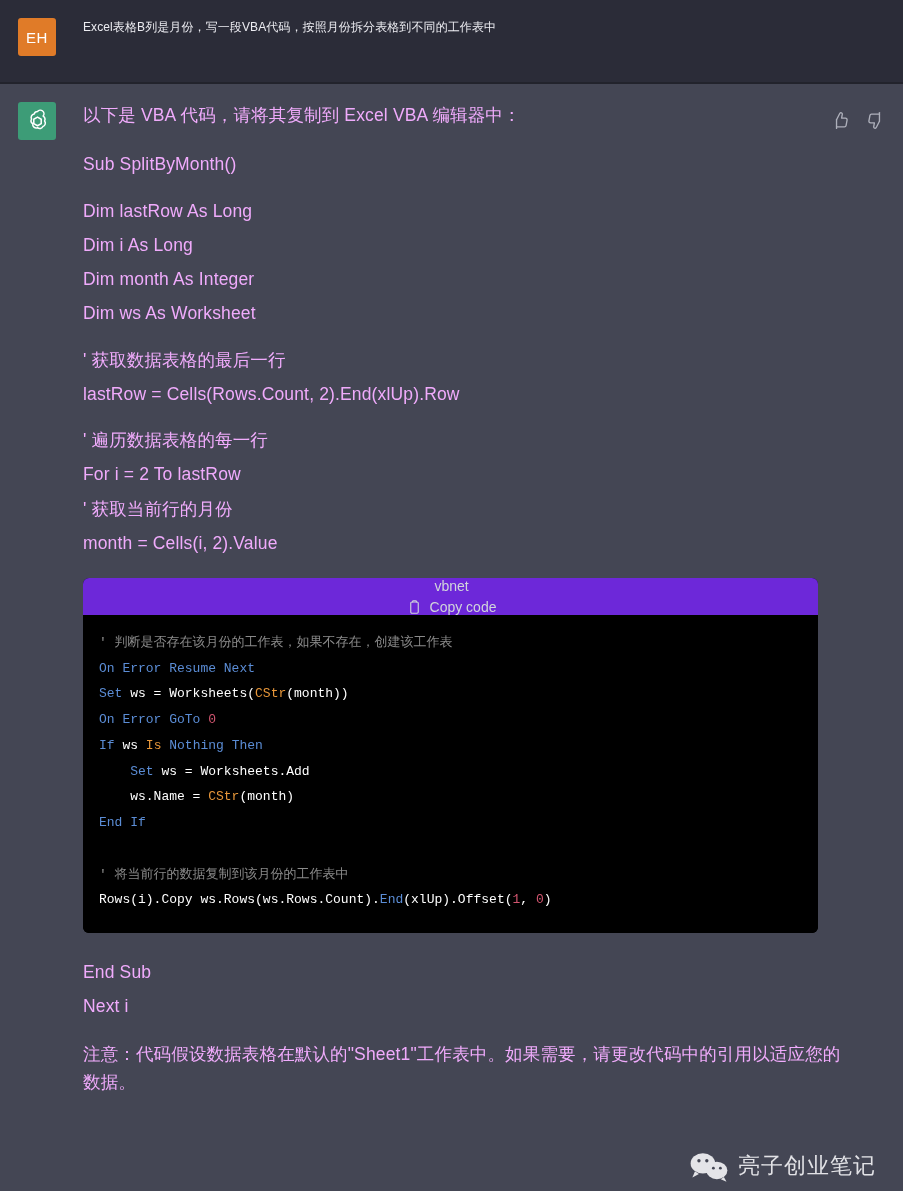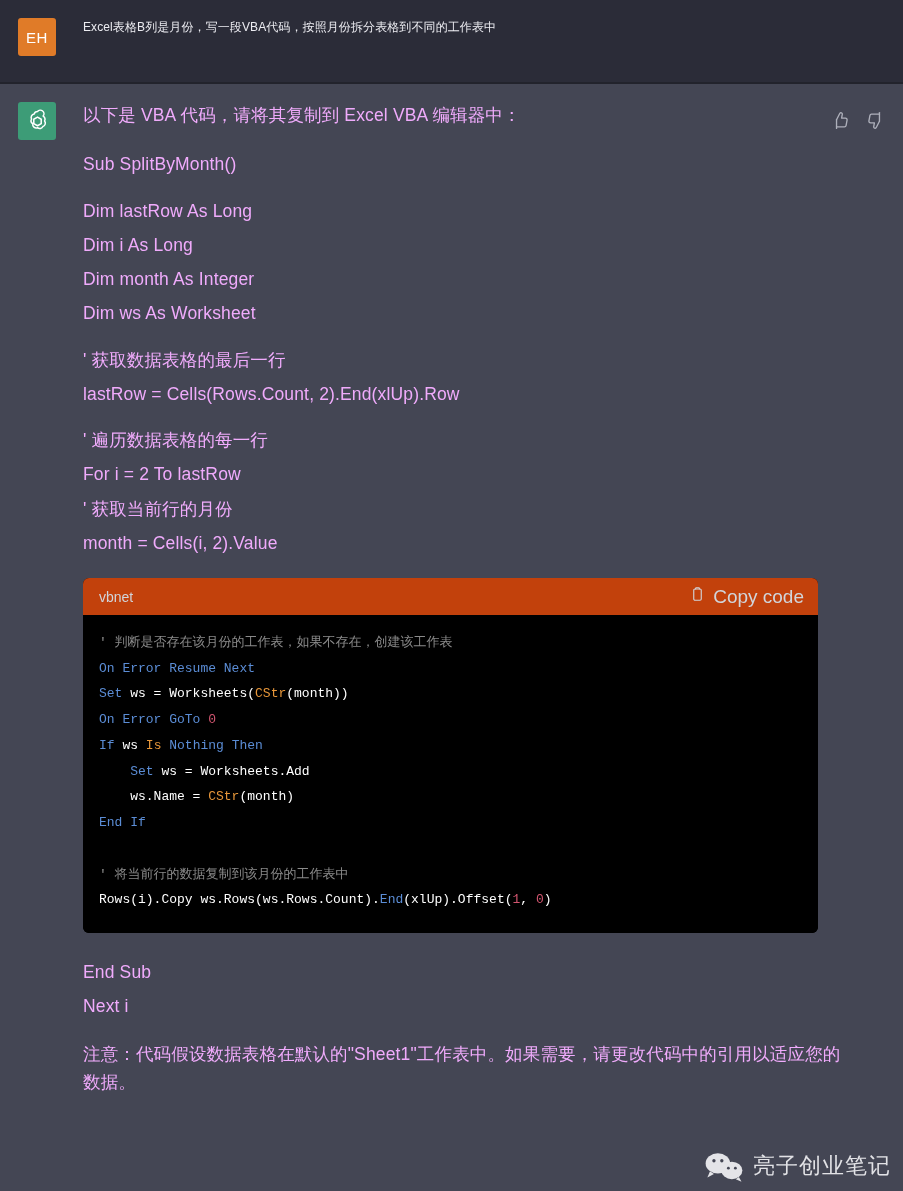--- a/index.html
+++ b/index.html
@@ -91,38 +91,40 @@
 
   
   .code-block {
     width: 735px;
     margin: 22px 0 26px 0;
     border-radius: 6px;
     overflow: hidden;
     background: #000000;
   }
   .code-header {
-    background: #c2410c;
+    background: #6d28d9;
     height: 38px;
     display: flex;
     align-items: center;
     justify-content: space-between;
     padding: 0 14px 0 16px;
     border-bottom: 1px solid #000;
+    flex-direction: column;
   }
   .code-lang {
     color: #d1d5db;
     font-size: 14px;
     font-family: "Liberation Sans", sans-serif;
   }
   .copy-btn {
     display: flex;
+    align-items: center;
     gap: 8px;
     color: #d1d5db;
-    font-size: 19px;
+    font-size: 14px;
     cursor: pointer;
   }
   .copy-btn svg { width: 15px; height: 16px; display: block; }
 
   .code-body {
     background: #000000;
     padding: 14px 16px 20px 16px;
     font-family: "Liberation Mono", "DejaVu Sans Mono", monospace;
     font-size: 13px;
     line-height: 1.98;
@@ -132,21 +134,21 @@
   }
   .code-body .cmt { color: #8a8a8a; }
   .code-body .kw  { color: #5b8dd6; }
   .code-body .fn  { color: #e8973a; }
   .code-body .num { color: #d1556f; }
   .code-body .pl  { color: #ffffff; }
 
   
   .watermark {
     position: absolute;
-    right: 12px;
+    right: 27px;
     bottom: 8px;
     display: flex;
     align-items: center;
     gap: 8px;
     opacity: 0.92;
     pointer-events: none;
   }
   .watermark svg { width: 42px; height: 34px; display: block; }
   .watermark .wm-text {
     color: #f0f0f3;

